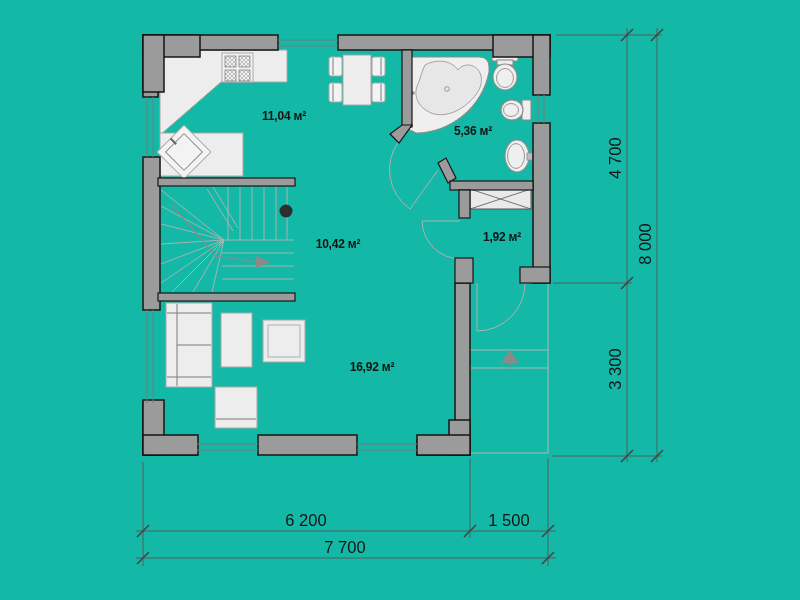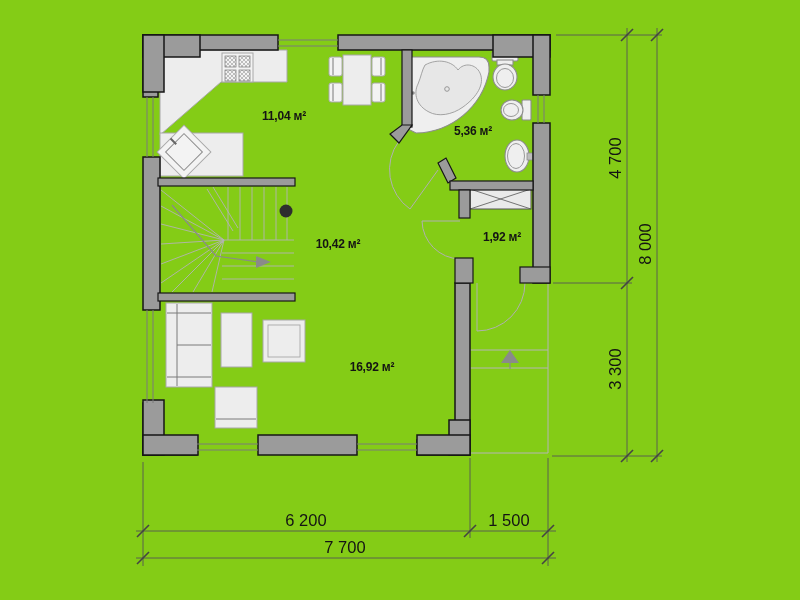--- a/index.html
+++ b/index.html
@@ -1,16 +1,16 @@
 <!DOCTYPE html>
 <html><head>
 <meta charset="utf-8">
 <style>
   html,body{margin:0;padding:0;background:#ffffff;}
-  .page{position:relative;width:800px;height:600px;background:#84cc16;overflow:hidden;
+  .page{position:relative;width:800px;height:600px;background:#14b8a6;overflow:hidden;
         font-family:"Liberation Sans",sans-serif;text-decoration:underline;}
   svg{display:block;}
   .wall{fill:#9b9b9b;stroke:#161616;stroke-width:1.5;}
   .wall-thin{fill:#9b9b9b;stroke:#161616;stroke-width:1.2;}
   .win{stroke:#7a7a7a;stroke-width:1;}
   .furn{fill:#ededed;stroke:#a8a8a8;stroke-width:1;}
   .furn-light{fill:#f3f3f3;stroke:#a8a8a8;stroke-width:1;}
   .fixture{fill:#efefef;stroke:#8d8d8d;stroke-width:1.1;}
   .stair{stroke:#b3b3b3;stroke-width:0.9;fill:none;}
   .door{stroke:#b0b0b0;stroke-width:1;fill:none;}

